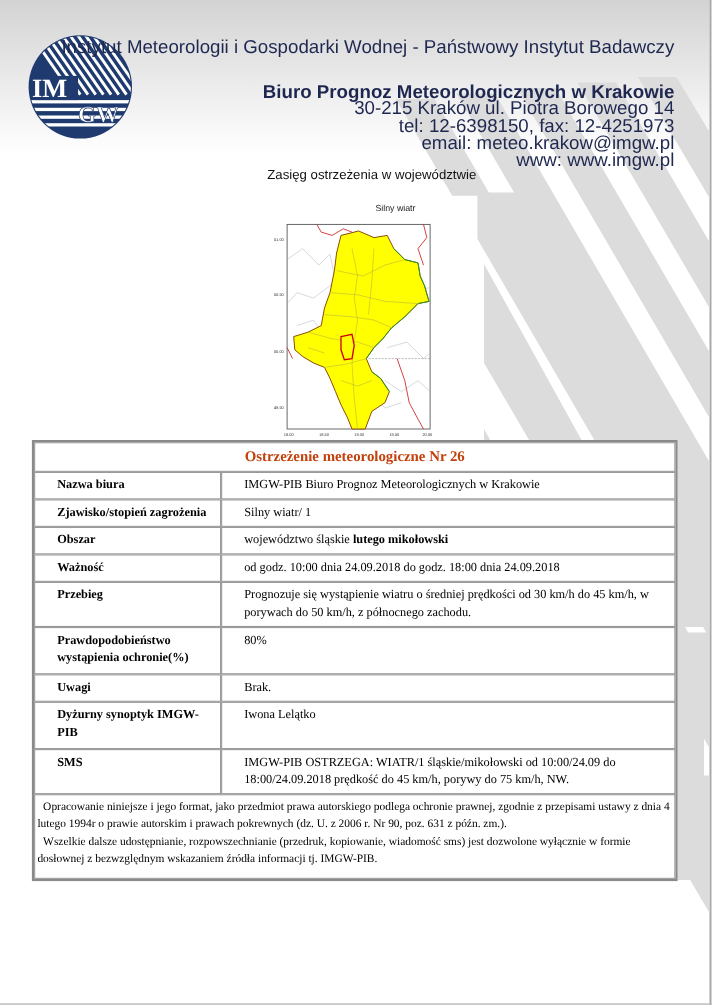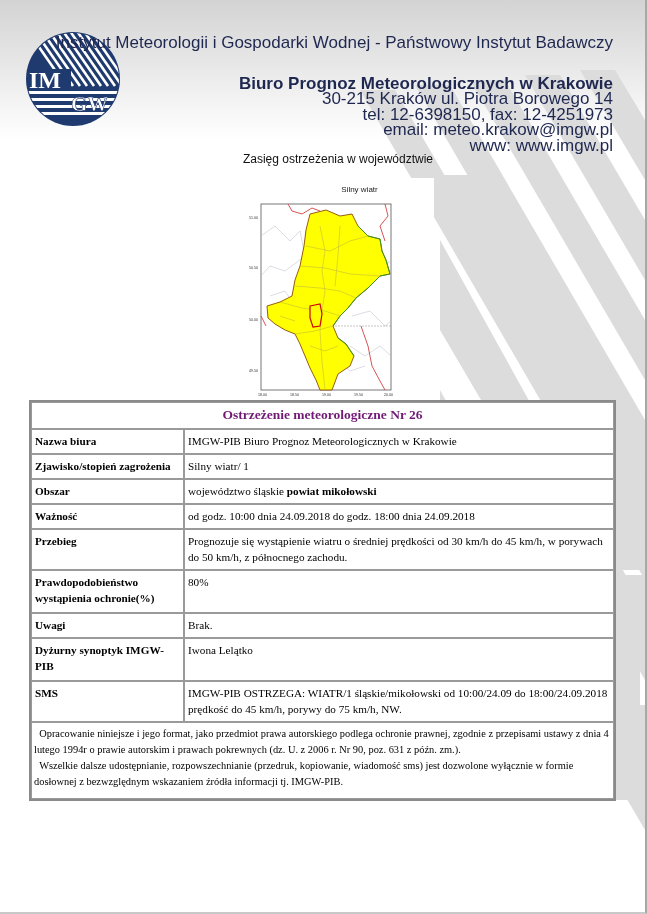--- a/index.html
+++ b/index.html
@@ -37,24 +37,24 @@
   .map { position: absolute; left: 240px; top: 196px; width: 172px; height: 204px; }
 
   
   .warn {
     position: absolute; left: 29px; top: 400px; width: 587px;
     border-collapse: separate; border-spacing: 0;
     border: 2px solid #8a8a8a; background: #ffffff;
     font-size: 11.2px; color: #000;
   }
   .warn td {
-    border: 1px solid #9a9a9a; padding: 3px 3px 4px 3px; vertical-align: top; line-height: 16px;
+    border: 1px solid #9a9a9a; padding: 3px 3px 4px 20px; vertical-align: top; line-height: 16px;
   }
   .warn .title-cell {
-    text-align: center; color: #701a75; font-weight: bold; font-size: 13.5px; padding: 4px 3px 5px;
+    text-align: center; color: #c2410c; font-weight: bold; font-size: 13.5px; padding: 4px 3px 5px;
   }
   .warn .lab { width: 145px; font-weight: bold; }
   .warn .val b { font-weight: bold; }
   .row-tall td { height: 34px; }
   .foot-cell { font-size: 10.4px; line-height: 16px; padding: 3px 2px 8px 2px !important; }
 </style>
 </head>
 <body>
 
 <div class="page">
@@ -180,21 +180,21 @@
     <tr>
       <td class="lab">Nazwa biura</td>
       <td class="val">IMGW-PIB Biuro Prognoz Meteorologicznych w Krakowie</td>
     </tr>
     <tr>
       <td class="lab">Zjawisko/stopień zagrożenia</td>
       <td class="val">Silny wiatr/ 1</td>
     </tr>
     <tr>
       <td class="lab">Obszar</td>
-      <td class="val"><span>województwo śląskie </span><b>powiat mikołowski</b></td>
+      <td class="val"><span>województwo śląskie </span><b>lutego mikołowski</b></td>
     </tr>
     <tr>
       <td class="lab">Ważność</td>
       <td class="val">od godz. 10:00 dnia 24.09.2018 do godz. 18:00 dnia 24.09.2018</td>
     </tr>
     <tr>
       <td class="lab">Przebieg</td>
       <td class="val">Prognozuje się wystąpienie wiatru o średniej prędkości od 30 km/h do 45 km/h, w porywach do 50 km/h, z północnego zachodu.</td>
     </tr>
     <tr class="row-tall">

